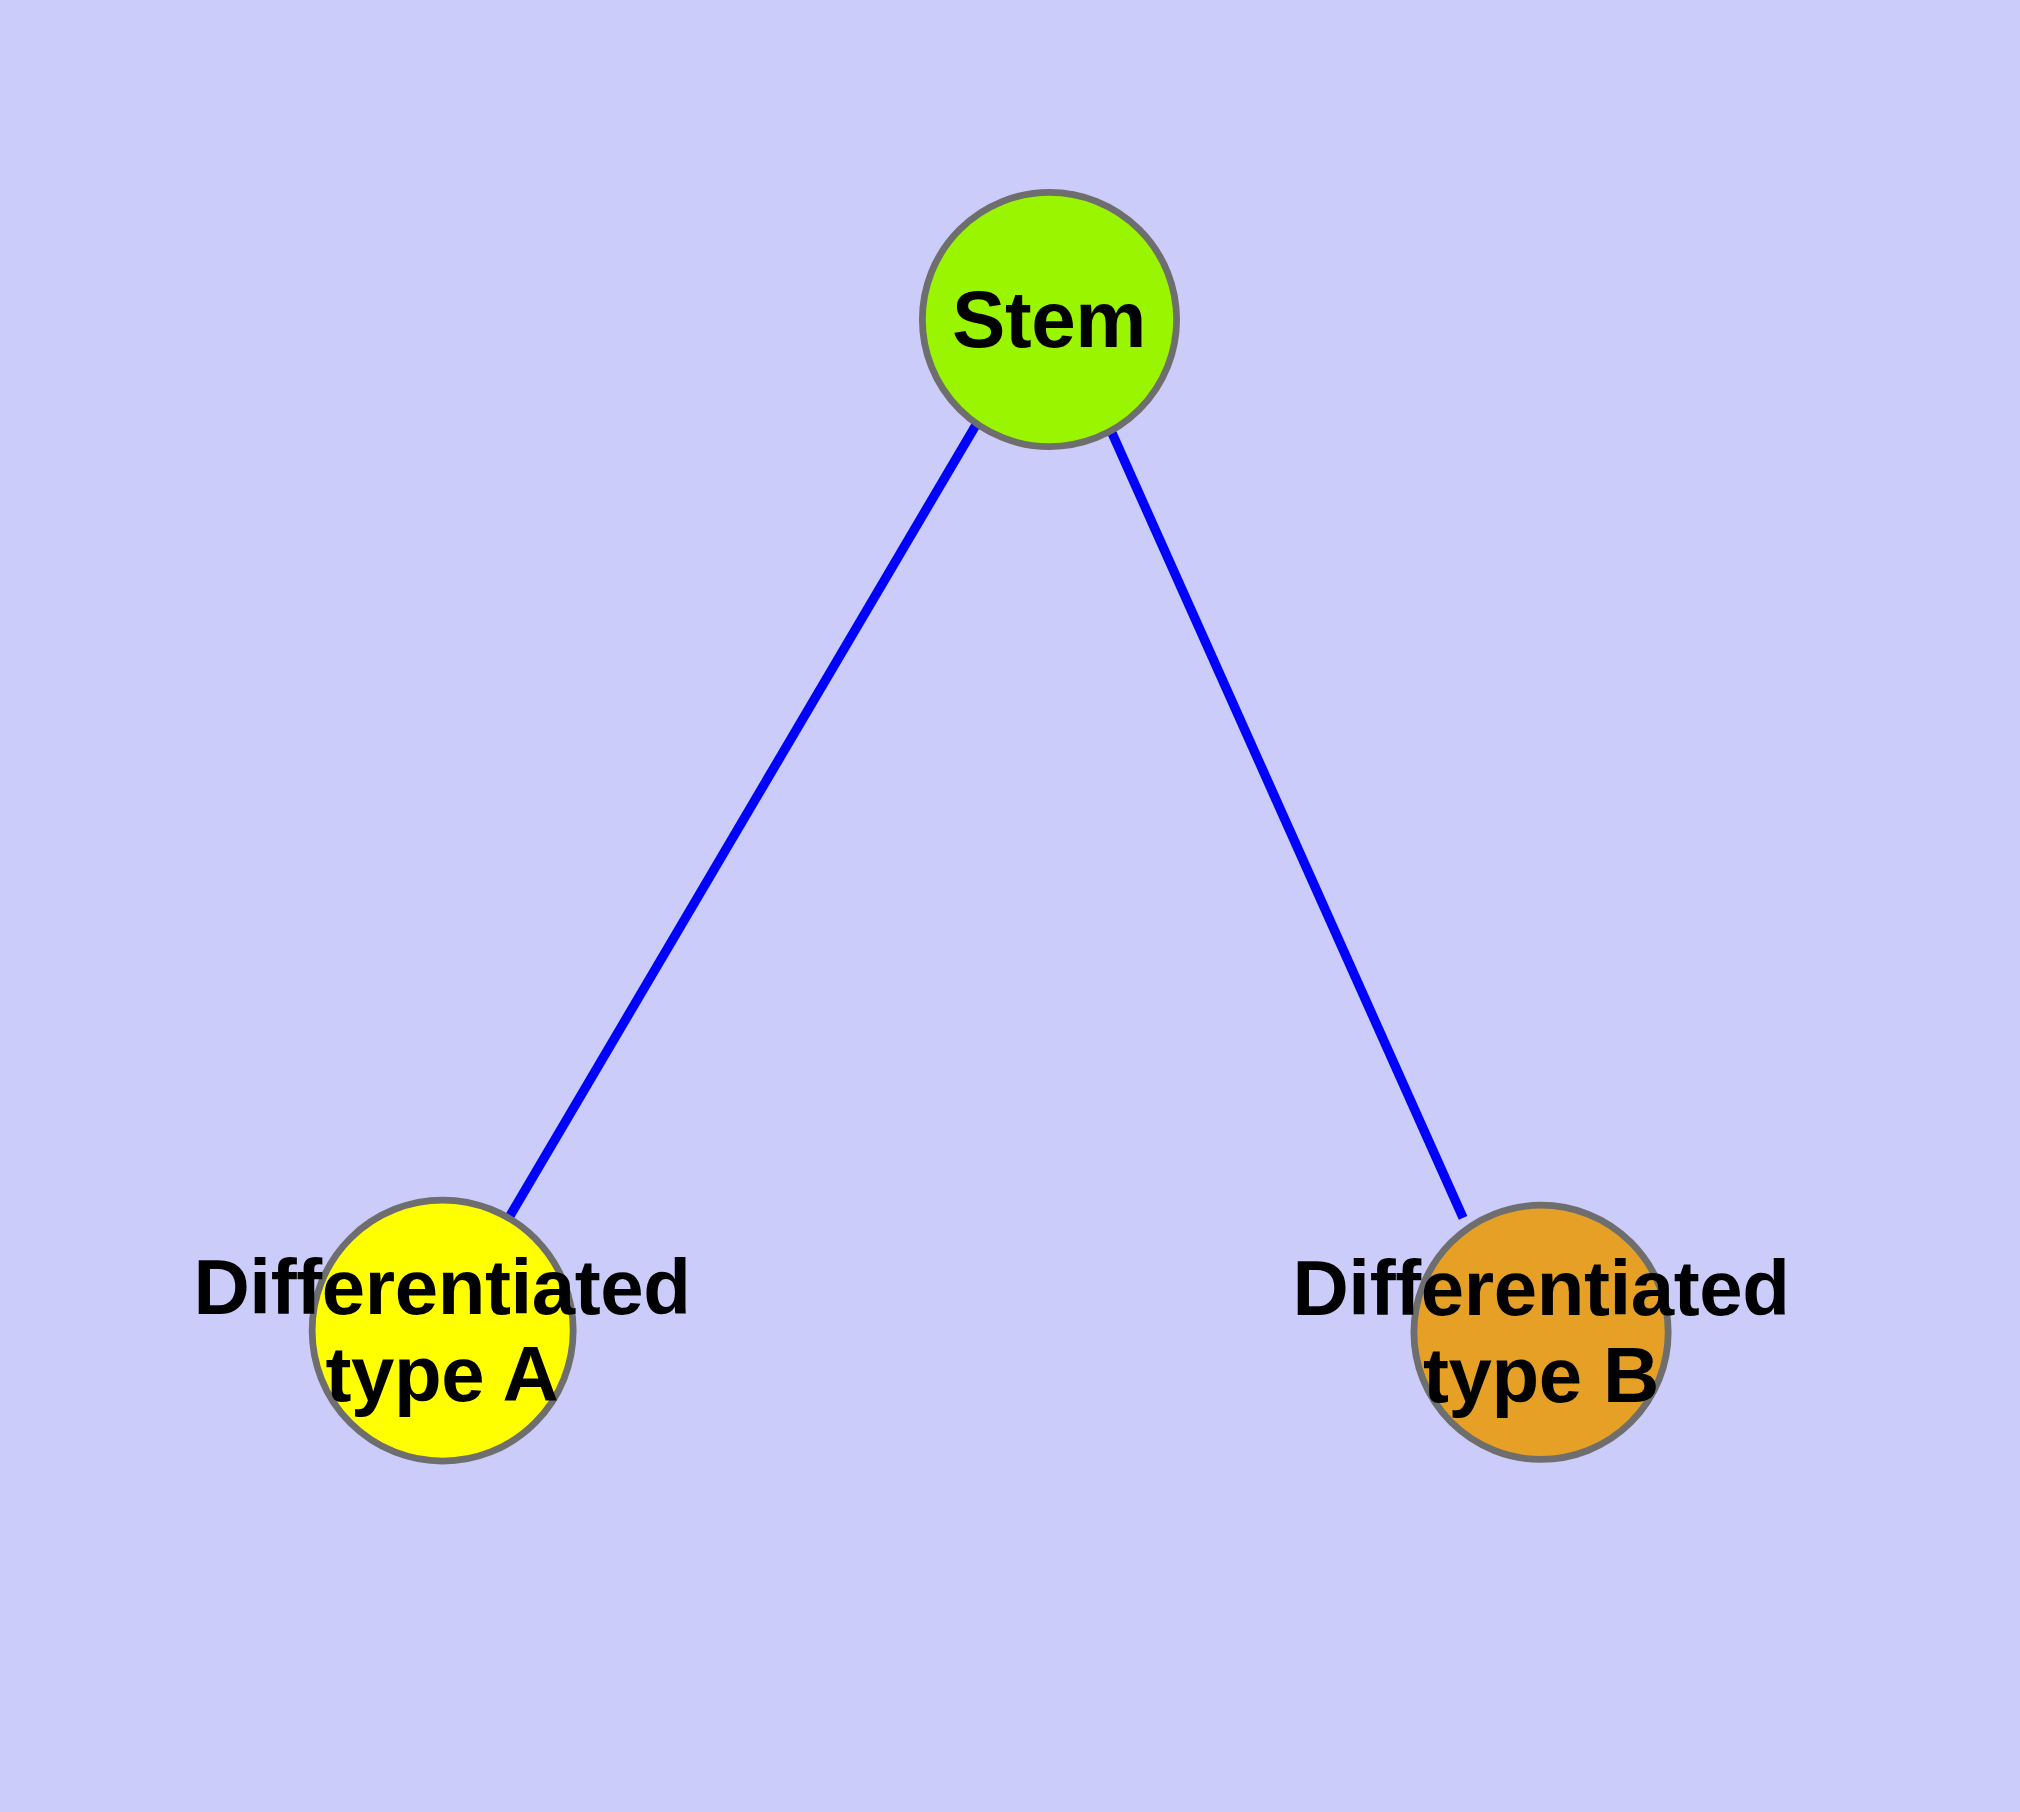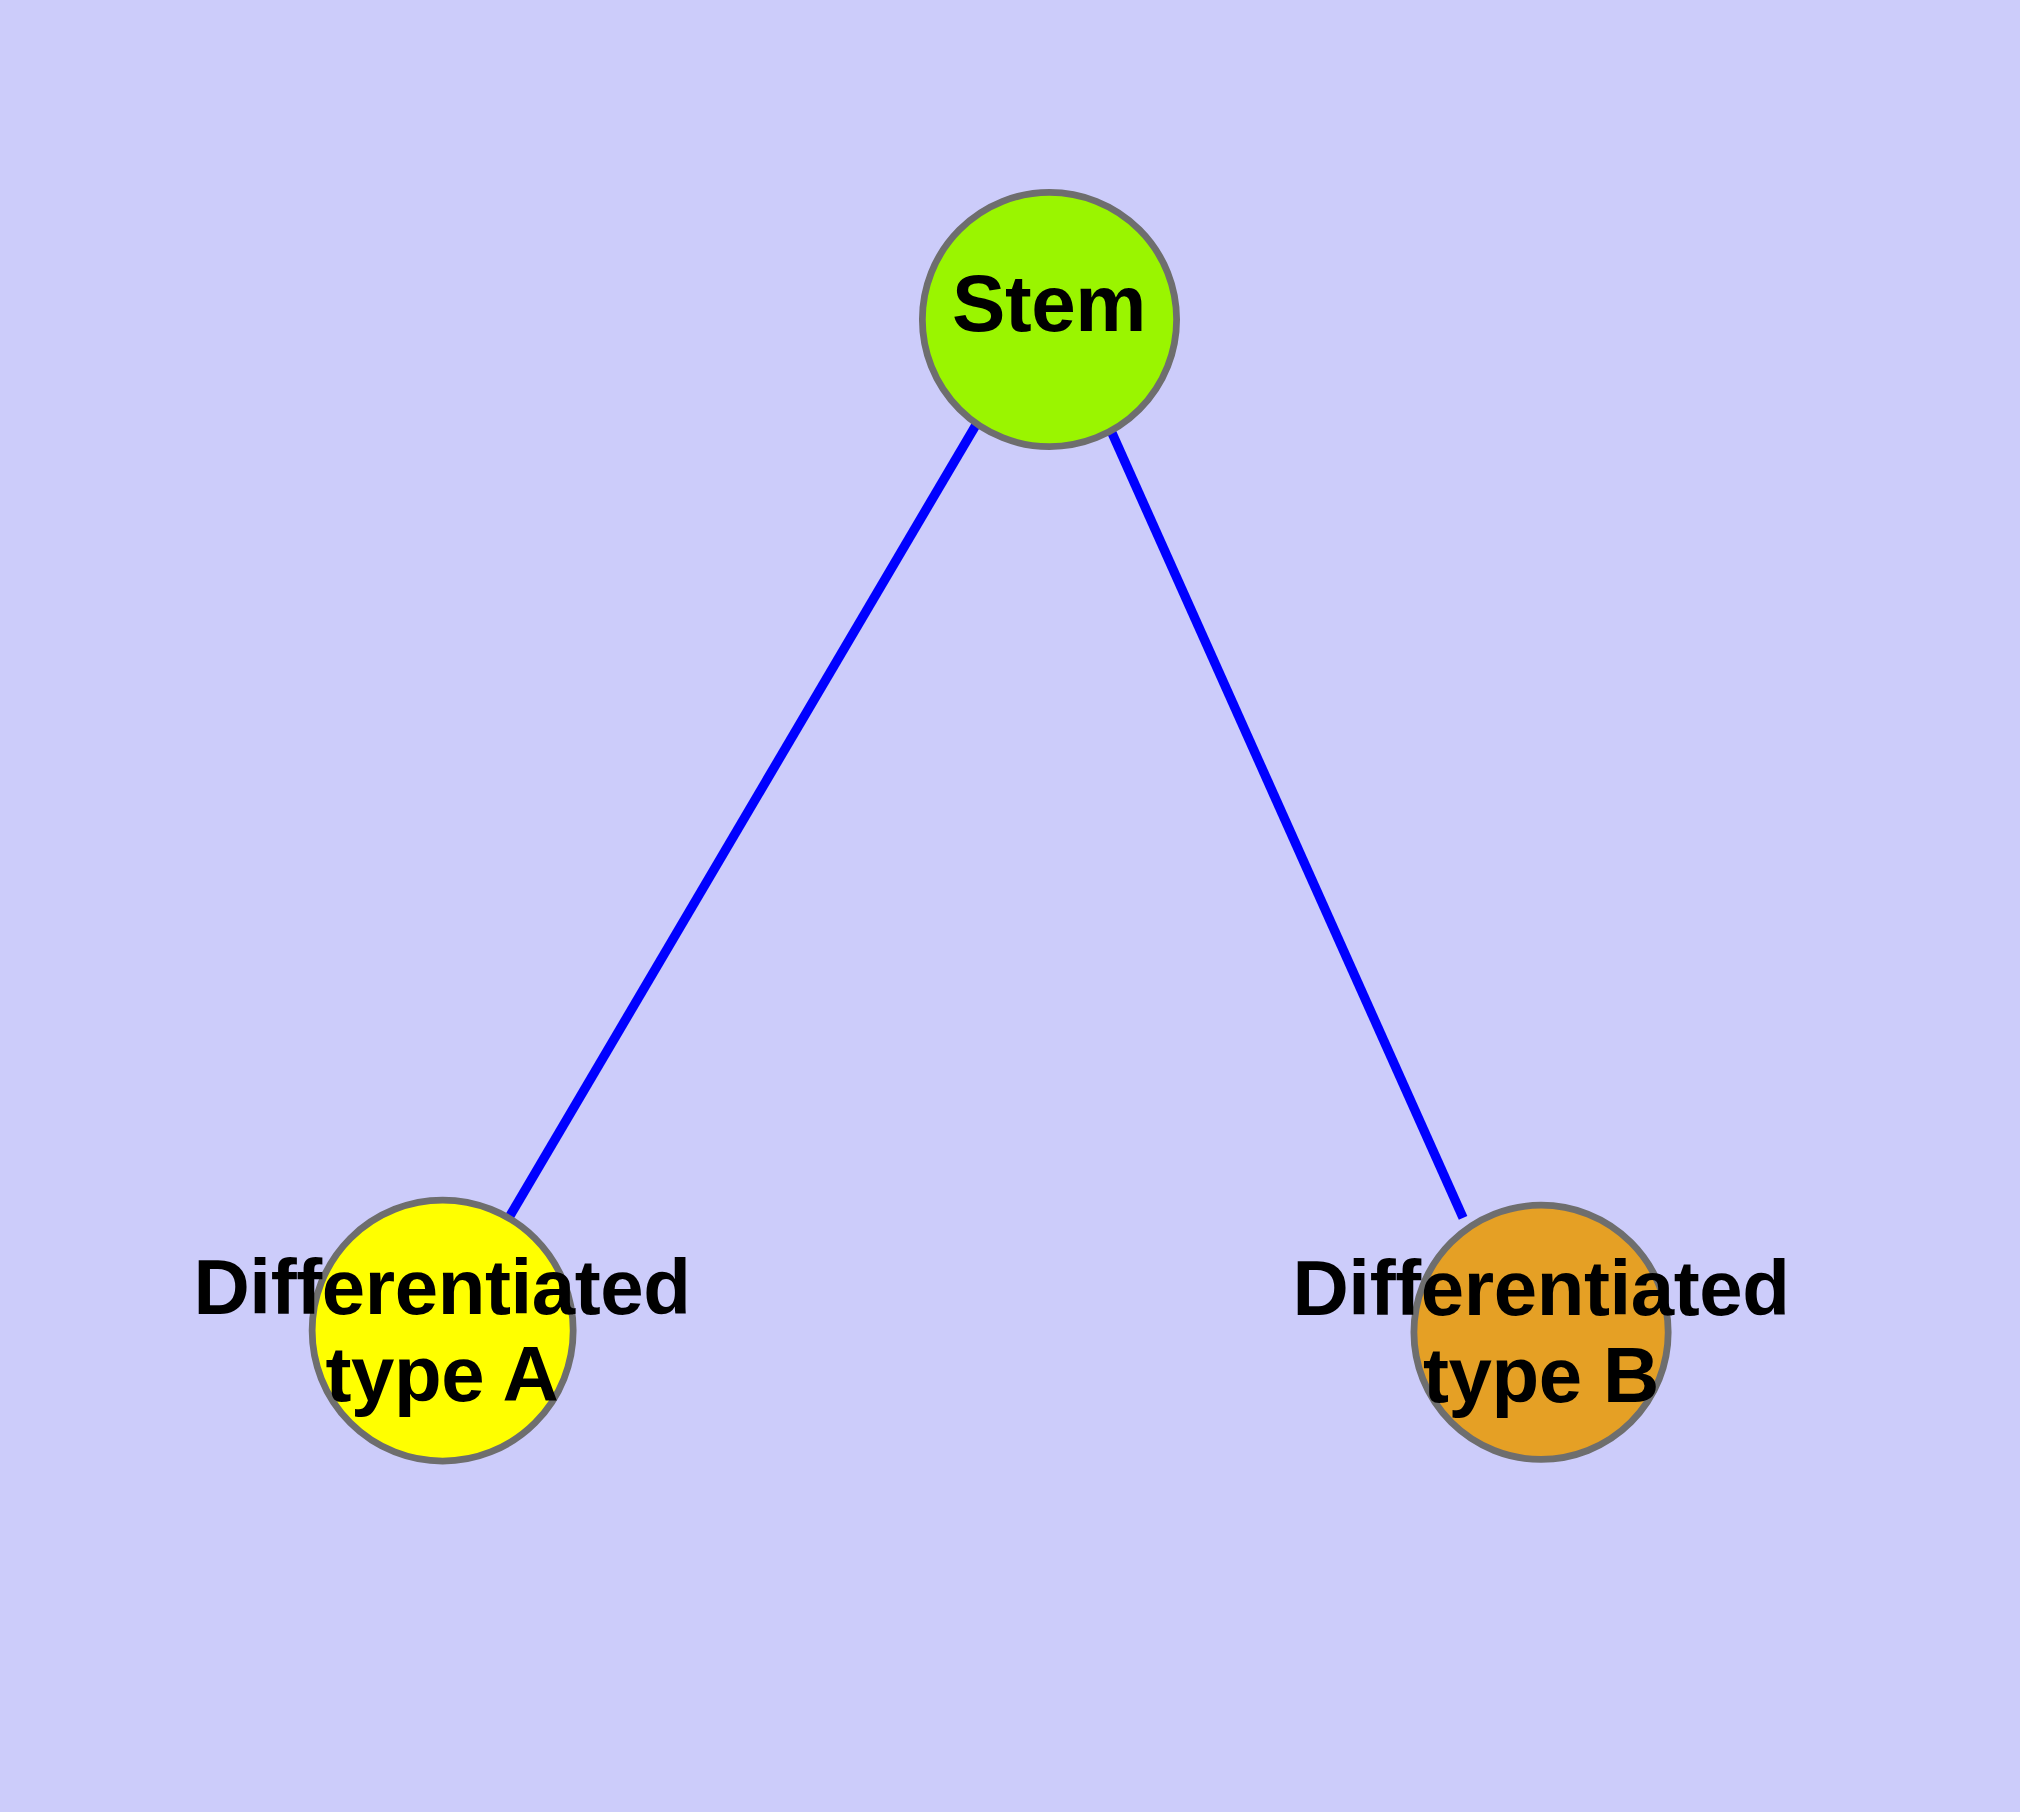--- a/index.html
+++ b/index.html
@@ -54,21 +54,21 @@
       <line x1="1152" y1="500" x2="600" y2="1437" stroke="#0000ff" stroke-width="11"></line>
       <line x1="1310" y1="507" x2="1726" y2="1437" stroke="#0000ff" stroke-width="11"></line>
     </g>
     <g>
       <circle cx="1238" cy="377" r="150" fill="#9af500" stroke="#6e6e6e" stroke-width="8"></circle>
       <circle cx="522" cy="1570" r="154" fill="#ffff00" stroke="#6e6e6e" stroke-width="8"></circle>
       <circle cx="1818" cy="1572" r="150" fill="#e5a025" stroke="#6e6e6e" stroke-width="8"></circle>
     </g>
   </svg>
 
-  <div id="label-stem" class="node-label" style="left:1049px; top:304px;">Stem</div>
+  <div id="label-stem" class="node-label" style="left:1049px; top:320px;">Stem</div>
 
   <div id="label-diff-a" class="node-label" style="left:442px; top:1331px;">Differentiated
 type A</div>
 
   <div id="label-diff-b" class="node-label" style="left:1541px; top:1332px;">Differentiated
 type B</div>
 
 </div>
 
 

